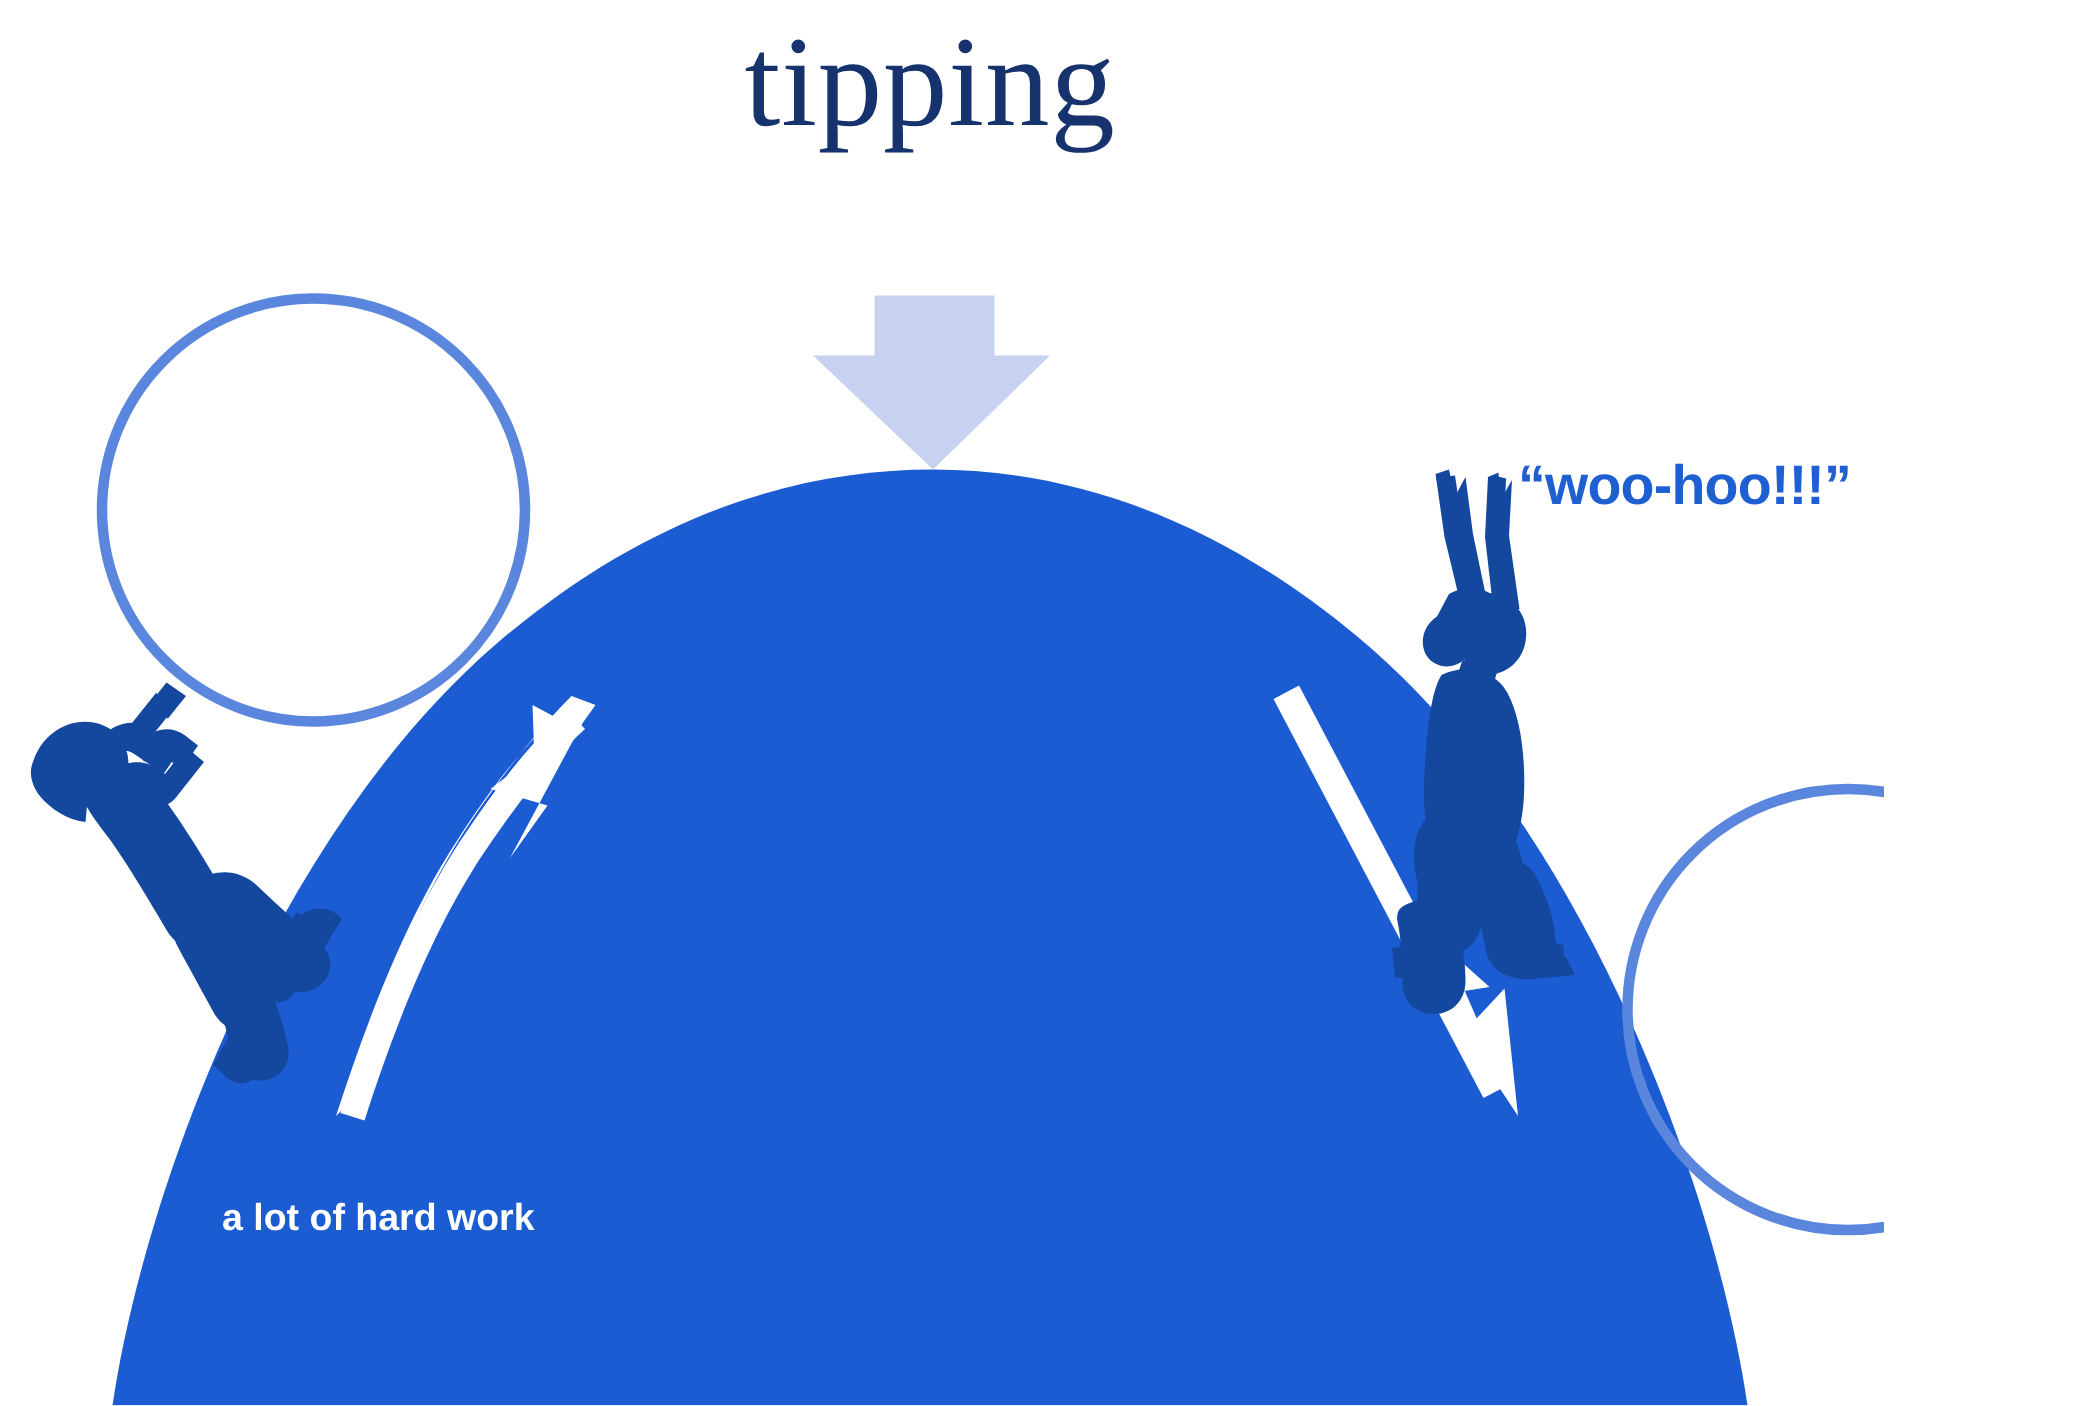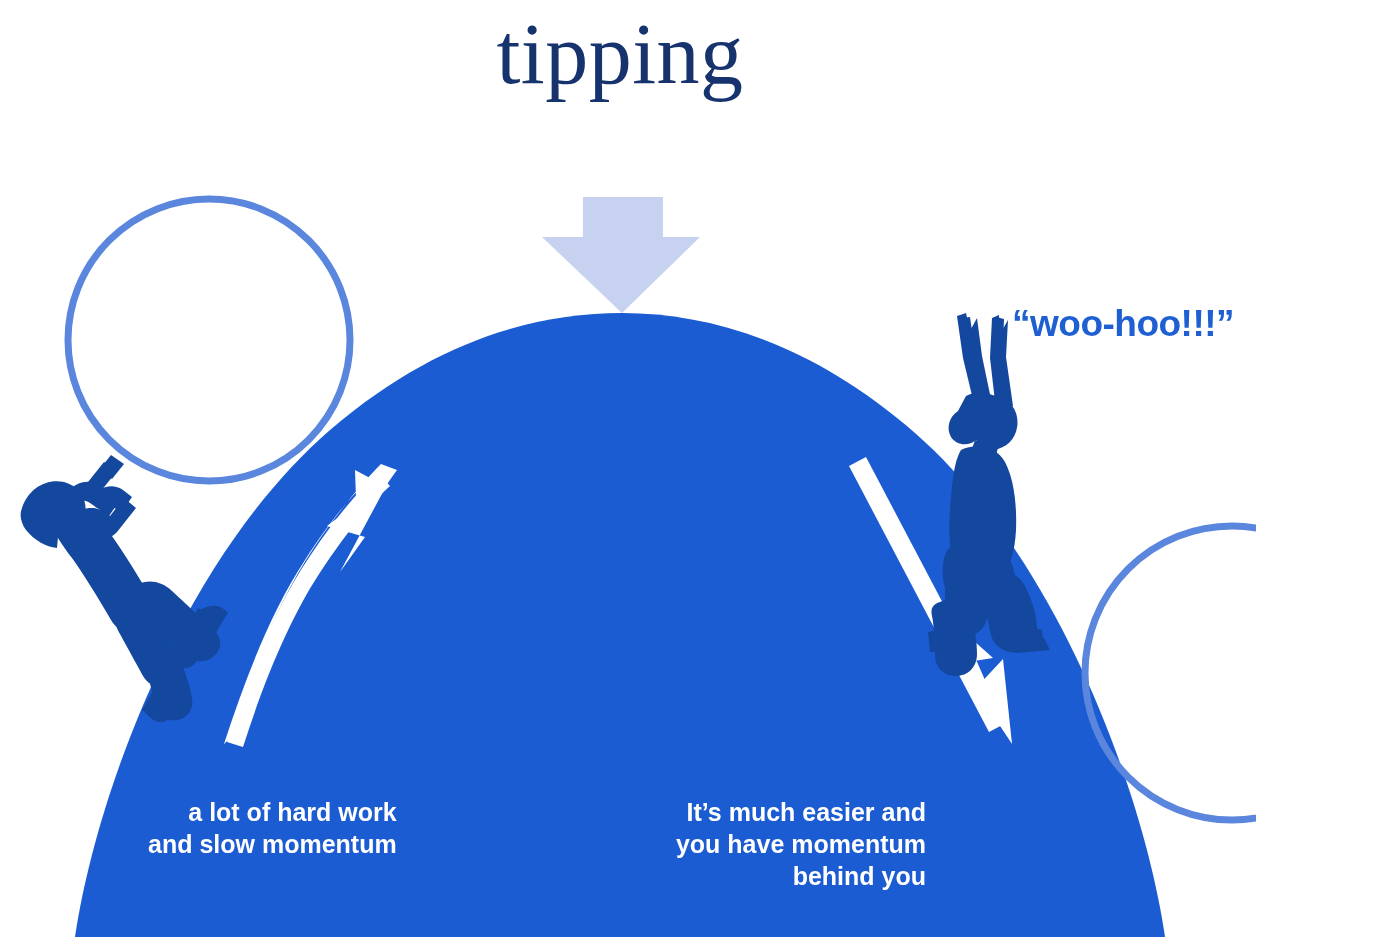--- a/index.html
+++ b/index.html
@@ -297,22 +297,16 @@
   </svg>
 
   <div class="title-text" style="position:absolute; left:420px; top:12px; width:400px; text-align:center; color:#17336E;">
     <div>tipping</div>
   </div>
 
   <div class="shout" style="position:absolute; left:1012px; top:303px; color:#1E5FD1; white-space:nowrap;">“woo-hoo!!!”</div>
 
   <div class="label-bold" style="position:absolute; left:148px; top:796px; color:#FFFFFF; text-align:right;">
     <div>a lot of hard work</div>
-    <div>and slow momentum</div>
   </div>
 
-  <div class="label-bold" style="position:absolute; right:330px; top:796px; color:#FFFFFF; text-align:right;">
-    <div>It’s much easier and</div>
-    <div>you have momentum</div>
-    <div>behind you</div>
-  </div>
 
 </div>
 
 </body></html>

